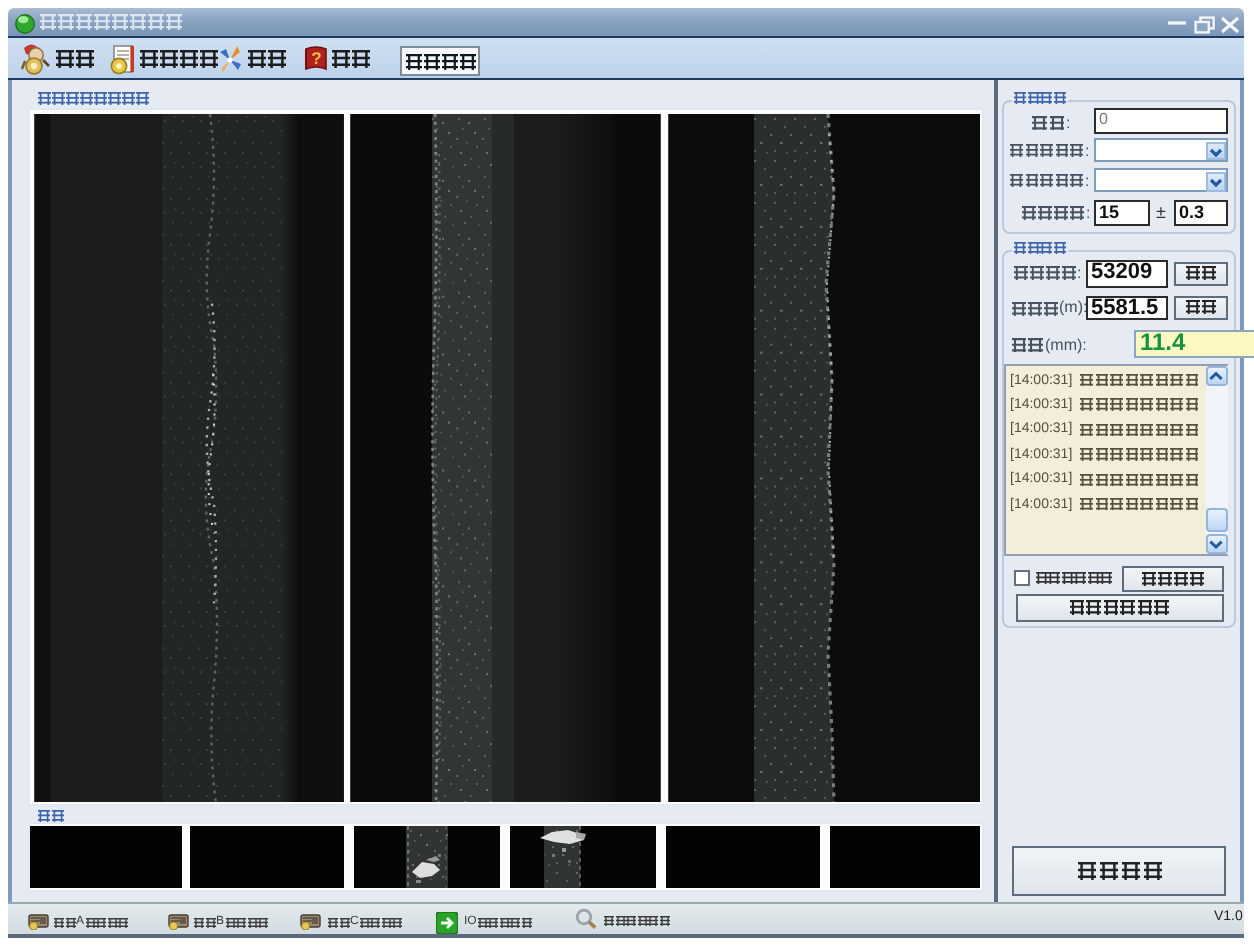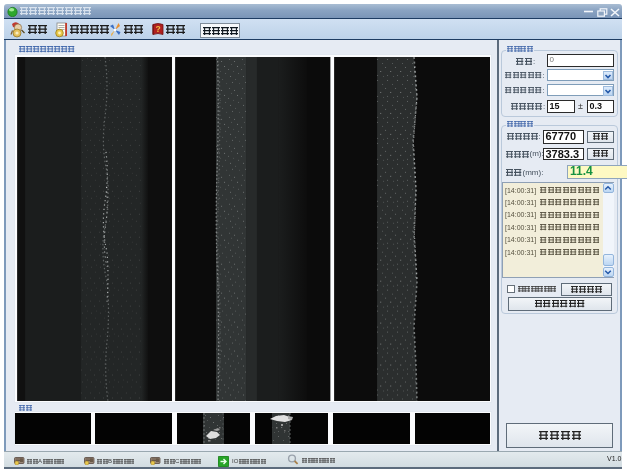--- a/index.html
+++ b/index.html
@@ -420,21 +420,21 @@
         <use href="#g8"></use>
       </svg>
 <svg class="z z7" viewBox="0 0 8 8">
         <use href="#g8"></use>
       </svg>
 <svg class="z z7" viewBox="0 0 8 8">
         <use href="#g8"></use>
       </svg>
 <span style="font-size:8px;line-height:7px">:</span>
 </div>
-<div class="abs tb" style="left:542.5px;top:130px;width:41px;height:13.5px;font-size:11px;line-height:11px;font-weight:bold;color:#111;padding-left:2px">67770</div>
+<div class="abs tb" style="left:542.5px;top:130px;width:41px;height:13.5px;font-size:11px;line-height:11px;font-weight:bold;color:#111;padding-left:2px">53209</div>
 <div class="abs btn fx g1" style="left:586.5px;top:130.5px;width:27px;height:12px;color:#222">
 <svg class="z z7" viewBox="0 0 8 8">
         <use href="#g8"></use>
       </svg>
 <svg class="z z7" viewBox="0 0 8 8">
         <use href="#g8"></use>
       </svg>
 </div>
 
 <div class="abs fx g1 lbl" style="left:505.5px;top:150px">
@@ -442,21 +442,21 @@
         <use href="#g8"></use>
       </svg>
 <svg class="z z7" viewBox="0 0 8 8">
         <use href="#g8"></use>
       </svg>
 <svg class="z z7" viewBox="0 0 8 8">
         <use href="#g8"></use>
       </svg>
 <span style="font-size:8px;line-height:8px">(m):</span>
 </div>
-<div class="abs tb" style="left:542.5px;top:147.5px;width:41px;height:12.5px;font-size:11px;line-height:10px;font-weight:bold;color:#111;padding-left:2px">3783.3</div>
+<div class="abs tb" style="left:542.5px;top:147.5px;width:41px;height:12.5px;font-size:11px;line-height:10px;font-weight:bold;color:#111;padding-left:2px">5581.5</div>
 <div class="abs btn fx g1" style="left:586.5px;top:148px;width:27px;height:11.5px;color:#222">
 <svg class="z z7" viewBox="0 0 8 8">
         <use href="#g8"></use>
       </svg>
 <svg class="z z7" viewBox="0 0 8 8">
         <use href="#g8"></use>
       </svg>
 </div>
 
 <div class="abs fx g1 lbl" style="left:505.5px;top:168.5px">

